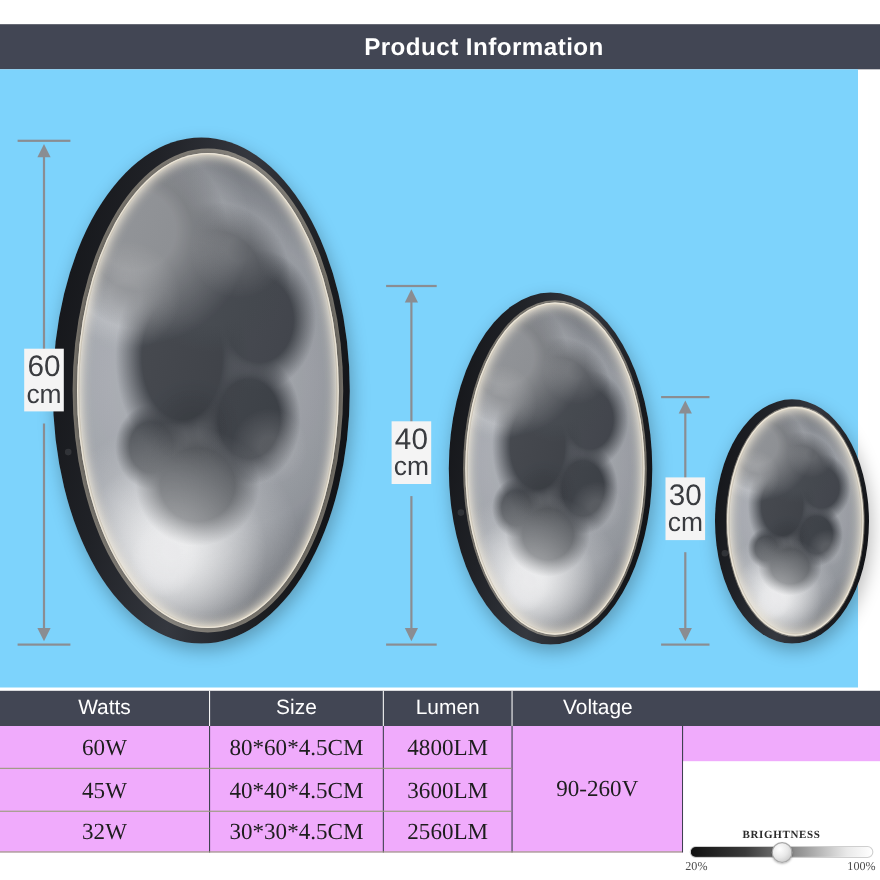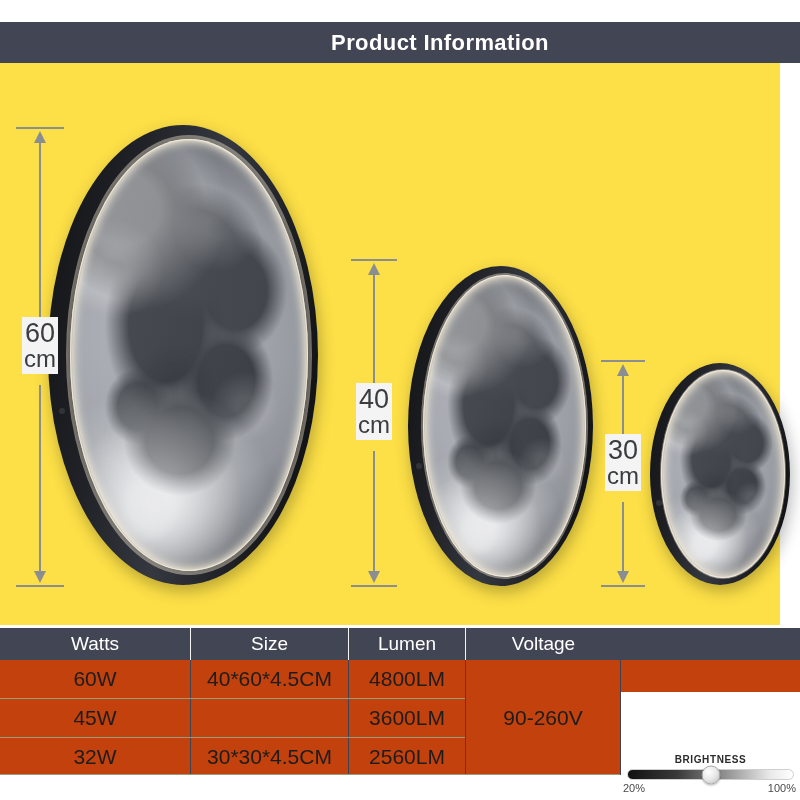--- a/index.html
+++ b/index.html
@@ -17,21 +17,21 @@
     background:#424654;
     display:flex;align-items:center;justify-content:center;padding-left:40px;
   }
   .banner-title{
     color:#ffffff;font-size:22px;font-weight:700;letter-spacing:.4px;
   }
 
   
   .stage{
     position:absolute;left:0;top:63px;width:780px;height:562px;
-    background:#fde047;
+    background:#7dd3fc;
   }
 
   
   .lamp{position:absolute;}
   .lamp .bezel{
     position:absolute;inset:0;border-radius:50%;
     background:
       linear-gradient(100deg,#121316 0%,#202227 28%,#35383f 52%,#1a1c20 78%,#0c0d10 100%);
     box-shadow:2px 6px 16px rgba(0,0,0,.28);
   }
@@ -103,21 +103,21 @@
   }
   .thead{
     position:absolute;left:0;top:0;width:800px;height:32px;background:#424654;
   }
   .th{
     position:absolute;top:0;height:32px;color:#fff;font-size:19px;
     display:flex;align-items:center;justify-content:center;
     box-sizing:border-box;
   }
   .th + .th{border-left:1px solid #f4f4f4;}
-  .tbody{position:absolute;left:0;top:32px;width:800px;height:115px;background:#c2410c;}
+  .tbody{position:absolute;left:0;top:32px;width:800px;height:115px;background:#f0abfc;font-family:Liberation Serif, serif;}
   .vline{position:absolute;top:0;width:1px;height:115px;background:#3f4250;}
   .hline{position:absolute;height:1px;background:#9a9b7c;}
   .cell{
     position:absolute;display:flex;align-items:center;justify-content:center;
     font-size:21px;color:#1d1d1d;box-sizing:border-box;
   }
 
   
   .dimpanel{position:absolute;left:621px;top:32px;width:179px;height:115px;background:#fff;}
   .slider-group{position:absolute;left:0;width:179px;}
@@ -233,24 +233,25 @@
       <div class="vline" style="left:190px;"></div>
       <div class="vline" style="left:348px;"></div>
       <div class="vline" style="left:465px;"></div>
       <div class="vline" style="left:620px;"></div>
 
       <div class="hline" style="left:0;top:38px;width:465px;"></div>
       <div class="hline" style="left:0;top:77px;width:465px;"></div>
       <div class="hline" style="left:0;top:114px;width:620px;"></div>
 
       <div class="cell" style="left:0;top:0;width:190px;height:38px;">60W</div>
-      <div class="cell" style="left:191px;top:0;width:157px;height:38px;">40*60*4.5CM</div>
+      <div class="cell" style="left:191px;top:0;width:157px;height:38px;">80*60*4.5CM</div>
       <div class="cell" style="left:349px;top:0;width:116px;height:38px;">4800LM</div>
 
       <div class="cell" style="left:0;top:39px;width:190px;height:38px;">45W</div>
+      <div class="cell" style="left:191px;top:39px;width:157px;height:38px;">40*40*4.5CM</div>
       <div class="cell" style="left:349px;top:39px;width:116px;height:38px;">3600LM</div>
 
       <div class="cell" style="left:0;top:78px;width:190px;height:37px;">32W</div>
       <div class="cell" style="left:191px;top:78px;width:157px;height:37px;">30*30*4.5CM</div>
       <div class="cell" style="left:349px;top:78px;width:116px;height:37px;">2560LM</div>
 
       <div class="cell" style="left:466px;top:0;width:154px;height:115px;">90-260V</div>
 
       <div class="dimpanel">
 

